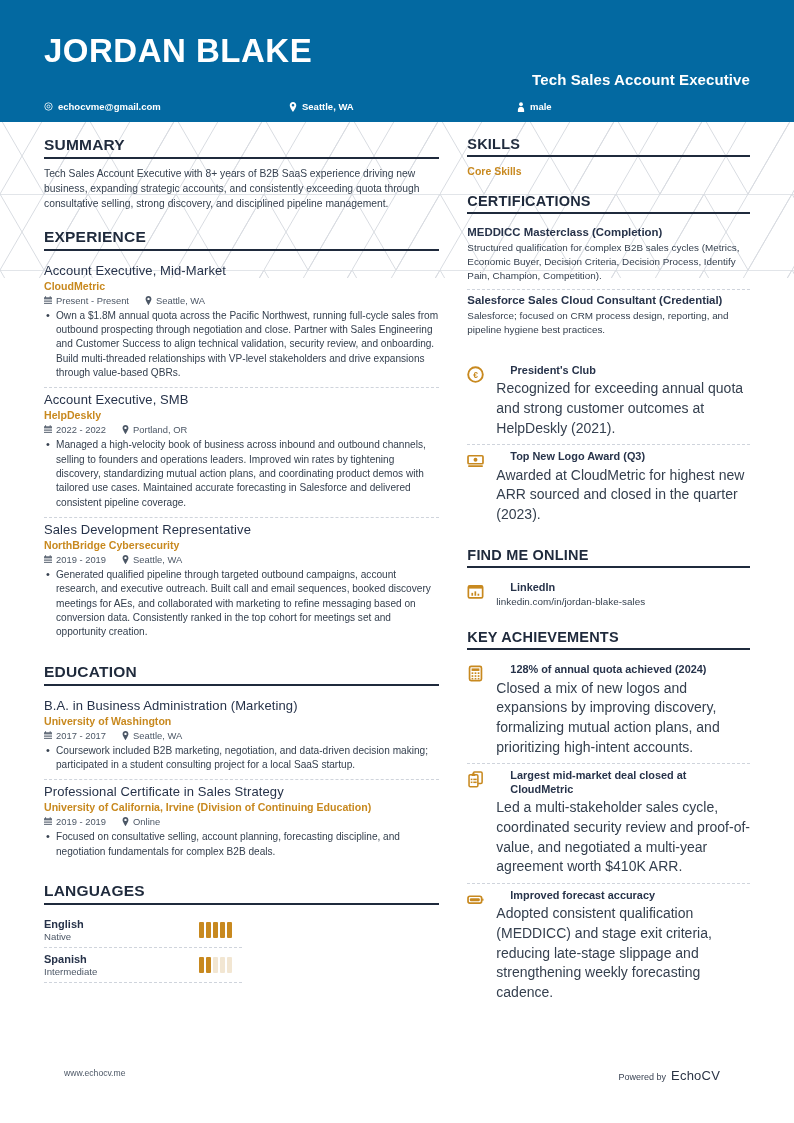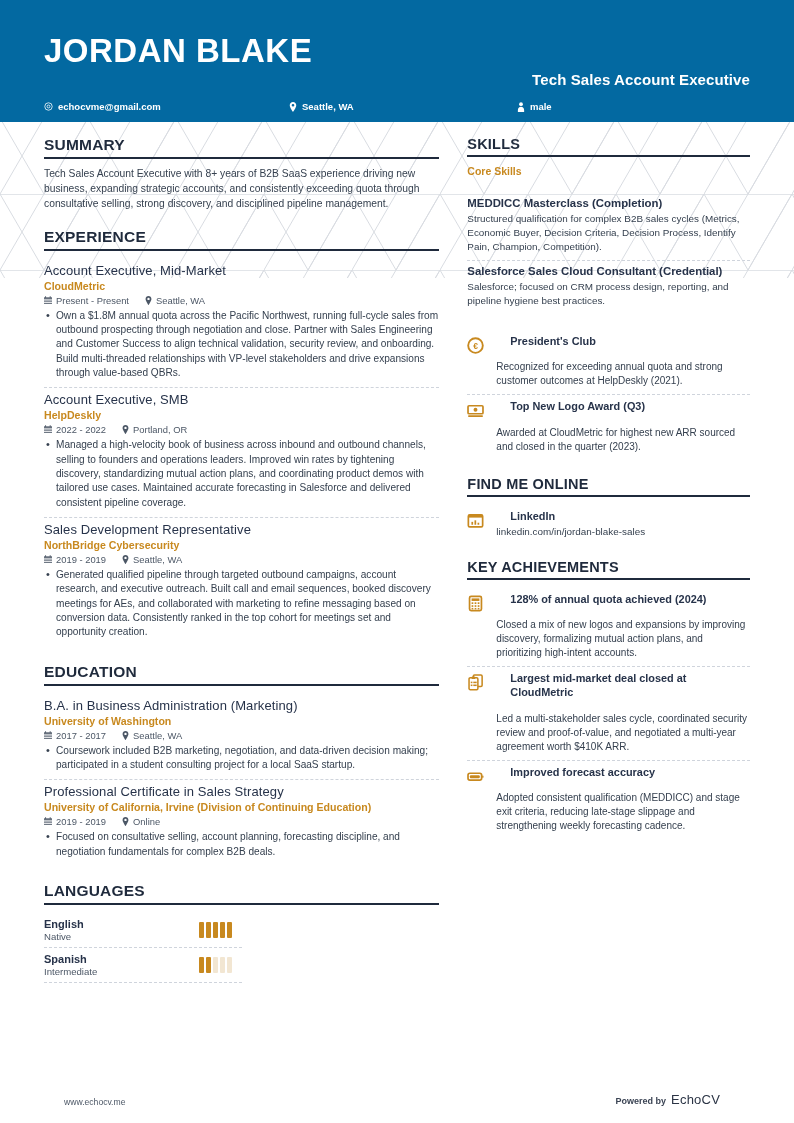--- a/index.html
+++ b/index.html
@@ -108,32 +108,32 @@
   .cert-desc { font-size: 9.9px; line-height: 1.4; color: #35404f; margin-top: 2px; }
 
   
   .ilist-item {
     display: flex; gap: 9px; padding: 5px 0 6px 0; border-bottom: 1px dashed #cfd4dc;
   }
   .ilist-item:last-child { border-bottom: none; }
   .ilist-icon { flex: 0 0 20px; width: 20px; padding-top: 2px; }
   .ilist-body { flex: 1 1 auto; }
   .ilist-title { font-size: 10.9px; font-weight: 700; color: #27334a; line-height: 1.25; margin-left: 14px; }
-  .ilist-desc { font-size: 10px; line-height: 1.4; color: #35404f; margin-top: 12px; }
+  .ilist-desc { font-size: 14px; line-height: 1.4; color: #35404f; margin-top: 2px; }
   .ilist-link { font-size: 9.9px; color: #35404f; margin-top: 2px; }
 
   
   .footer {
-    position: absolute; left: 0; bottom: 16px; width: 784px; height: 52px;
-    display: flex; align-items: flex-end; justify-content: space-between;
+    position: absolute; left: 0; bottom: 3px; width: 784px; height: 52px;
+    display: flex; align-items: flex-start; justify-content: space-between;
     padding: 0 64px; z-index: 3;
   }
   .footer-left { font-size: 8.6px; color: #4c5766; }
   .footer-right { display: flex; align-items: baseline; gap: 5px; }
-  .powered { font-size: 9px; color: #3b4454; font-weight: 700; }
+  .powered { font-size: 9px; color: #3b4454; font-weight: 400; }
   .brand { font-size: 13px; color: #2b3445; letter-spacing: .2px; }
 </style>
 </head>
 <body>
 
 <div class="page">
 
   <svg class="watermark" viewBox="0 0 794 160" preserveAspectRatio="none">
     <defs>
       <pattern id="tri" width="88" height="76" patternUnits="userSpaceOnUse">
@@ -362,20 +362,21 @@
     </div>
 
     <div class="right">
 
       <div class="sec">
         <div class="sec-title rt">SKILLS</div>
         <div class="skill-group-label">Core Skills</div>
       </div>
 
       <div class="sec">
+        <div class="sec-title rt">CERTIFICATIONS</div>
         <div class="cert">
           <div class="cert-title">MEDDICC Masterclass (Completion)</div>
           <div class="cert-desc">Structured qualification for complex B2B sales cycles (Metrics, Economic Buyer, Decision Criteria, Decision Process, Identify Pain, Champion, Competition).</div>
         </div>
         <div class="cert">
           <div class="cert-title">Salesforce Sales Cloud Consultant (Credential)</div>
           <div class="cert-desc">Salesforce; focused on CRM process design, reporting, and pipeline hygiene best practices.</div>
         </div>
       </div>
 

